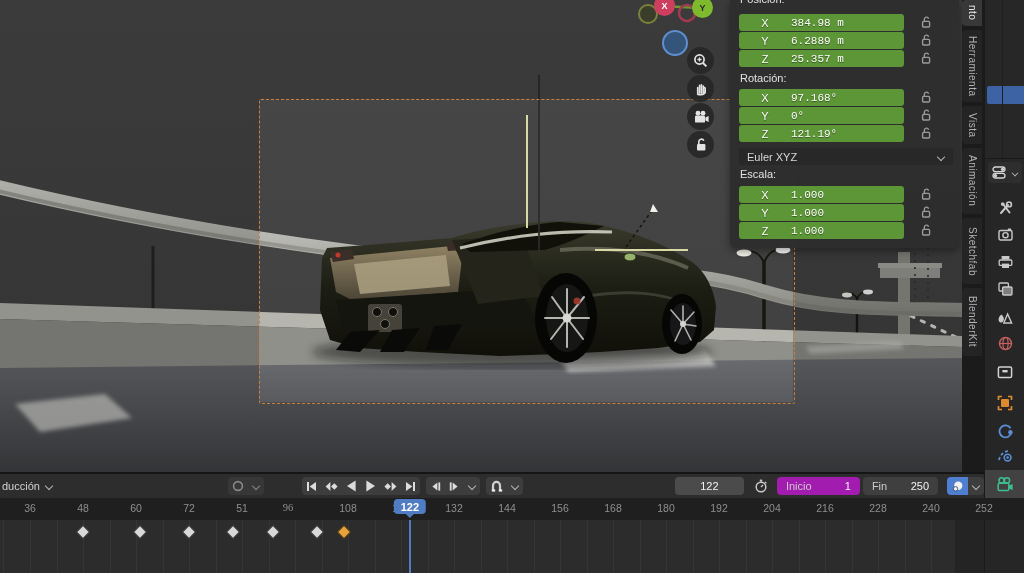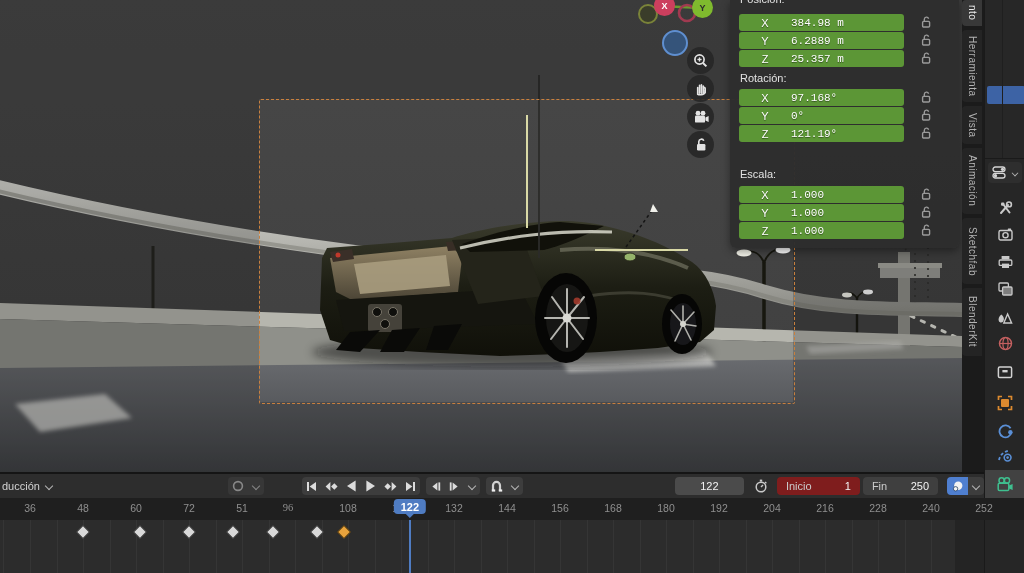--- a/index.html
+++ b/index.html
@@ -284,20 +284,24 @@
       </div>
     <div class="frow" style="top:107px">
       <span class="ax">Y</span>
       <span class="val">0°</span>
       </div>
     <div class="frow" style="top:125px">
       <span class="ax">Z</span>
       <span class="val">121.19°</span>
       </div>
 
+    <div id="euler" style="top:148px">
+      <span>Euler XYZ</span>
+      <span class="chev"></span>
+    </div>
 
     <div class="sect-label" style="top:168px">Escala:</div>
     <div class="frow" style="top:186px">
       <span class="ax">X</span>
       <span class="val">1.000</span>
       </div>
     <div class="frow" style="top:204px">
       <span class="ax">Y</span>
       <span class="val">1.000</span>
       </div>
@@ -539,21 +543,21 @@
 
       <div class="hbtn" style="margin-left:6px">
         <svg width="14" height="14" viewBox="0 0 14 14">
           <circle cx="7" cy="8" r="4.8" fill="none" stroke="#c9c9c9" stroke-width="1.5"></circle>
           <line x1="7" y1="8" x2="9" y2="6" stroke="#c9c9c9" stroke-width="1.4"></line>
           <rect x="5.8" y="0.6" width="2.4" height="2" fill="#c9c9c9"></rect>
           <line x1="11" y1="3" x2="12.4" y2="4.2" stroke="#c9c9c9" stroke-width="1.4"></line>
           </svg>
       </div>
 
-      <div class="hfield" style="margin-left:5px;width:84px;background:#7f1d1d;justify-content:space-between;padding:0 9px;box-sizing:border-box">
+      <div class="hfield" style="margin-left:5px;width:84px;background:#a21caf;justify-content:space-between;padding:0 9px;box-sizing:border-box">
         <span class="hlabel">Inicio</span>
         <span>1</span>
       </div>
       <div class="hfield" style="margin-left:3px;width:76px;background:#3f3f3f;justify-content:space-between;padding:0 9px;box-sizing:border-box">
         <span class="hlabel">Fin</span>
         <span>250</span>
       </div>
 
       <div style="margin-left:9px;display:flex;align-items:center">
         <div class="hbtn" style="border-radius: 4px 0px 0px 4px; background: rgb(79, 127, 208);" id="blue-toggle">

